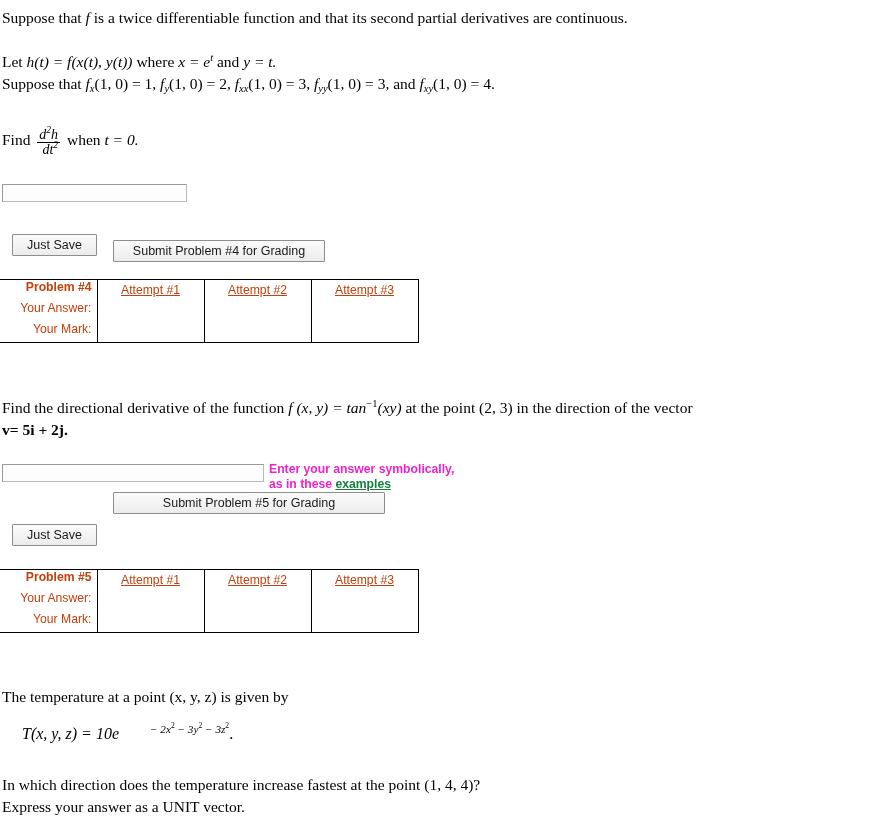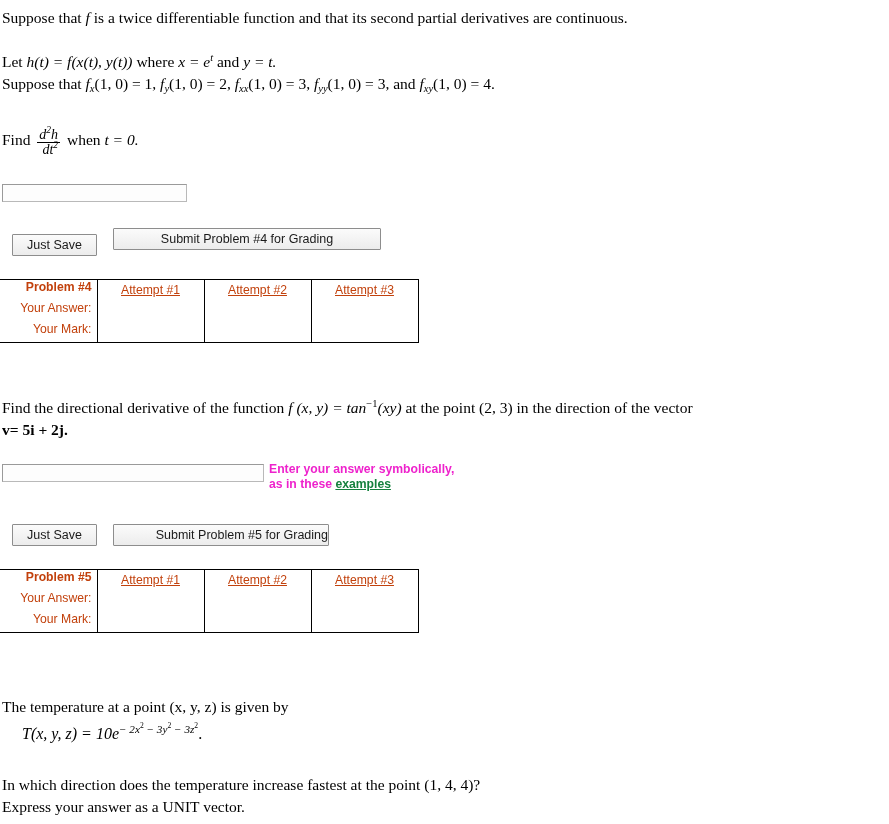--- a/index.html
+++ b/index.html
@@ -176,21 +176,21 @@
     <span class="num"><span>d</span><sup>2</sup><span>h</span></span>
     <span class="den"><span>dt</span><sup>2</sup></span>
   </span>
   <span>when</span>
   <span class="it">t = 0.</span>
 </div>
 
 <input class="answer-input" type="text" style="left: 2px; top: 184px; width: 185px;" placeholder="">
 
 <div class="btn" style="left:12px; top:234px; width:85px;">Just Save</div>
-<div class="btn" style="left:113px; top:228px; width:268px;">Submit Problem #4 for Grading</div>
+<div class="btn" style="left:113px; top:240px; width:212px;">Submit Problem #4 for Grading</div>
 
 <table class="result-table" style="left:0px; top:279px;">
   <tbody>
       <tr>
     <td class="rt-label rt-problem">Problem #4</td>
     <td class="rt-attempt" rowspan="3"><u>Attempt #1</u></td>
     <td class="rt-attempt" rowspan="3"><u>Attempt #2</u></td>
     <td class="rt-attempt" rowspan="3"><u>Attempt #3</u></td>
   </tr>
   <tr>
@@ -214,45 +214,45 @@
 
 <input class="answer-input" type="text" style="left: 2px; top: 464px; width: 262px;" placeholder="">
 
 <div class="hint" style="left:269px; top:462px;">
   <span>Enter your answer symbolically,</span><br>
   <span>as in these</span>
   <a href="#">examples</a>
 </div>
 
 <div class="btn" style="left:12px; top:524px; width:85px;">Just Save</div>
-<div class="btn" style="left:113px; top:524px; width:216px;text-align:right;">Submit Problem #5 for Grading</div>
+<div class="btn" style="left:113px; top:492px; width:272px;">Submit Problem #5 for Grading</div>
 
 <table class="result-table" style="left:0px; top:569px;">
   <tbody>
       <tr>
     <td class="rt-label rt-problem">Problem #5</td>
     <td class="rt-attempt" rowspan="3"><u>Attempt #1</u></td>
     <td class="rt-attempt" rowspan="3"><u>Attempt #2</u></td>
     <td class="rt-attempt" rowspan="3"><u>Attempt #3</u></td>
   </tr>
   <tr>
     <td class="rt-label">Your Answer:</td>
   </tr>
   <tr>
     <td class="rt-label rt-mark">Your Mark:</td>
   </tr>
 </tbody>
   </table>
 
-<div class="blk prose" style="left:2px; top:687px;margin-top:10px;">
+<div class="blk prose" style="left:2px; top:687px;">
   <span>The temperature at a point (x, y, z) is given by</span>
 </div>
 
 <div class="blk prose" style="left:22px; top:723px; font-size:16px;">
-  <span class="it">T(x, y, z) = 10e</span><sup style="font-size:0.7em;"><span class="it">− 2x</span><sup>2</sup><span class="it"> − 3y</span><sup>2</sup><span class="it"> − 3z</span><sup>2</sup></sup><span>.</span>
+  <span class="it">T(x, y, z) = 10e</span><sup style="font-size:0.7em;margin-left:31px;"><span class="it">− 2x</span><sup>2</sup><span class="it"> − 3y</span><sup>2</sup><span class="it"> − 3z</span><sup>2</sup></sup><span>.</span>
 </div>
 
 <div class="blk prose" style="left:2px; top:775px;">
   <span>In which direction does the temperature increase fastest at the point (1, 4, 4)?</span>
 </div>
 
 <div class="blk prose" style="left:2px; top:797px;">
   <span>Express your answer as a UNIT vector.</span>
 </div>
 

